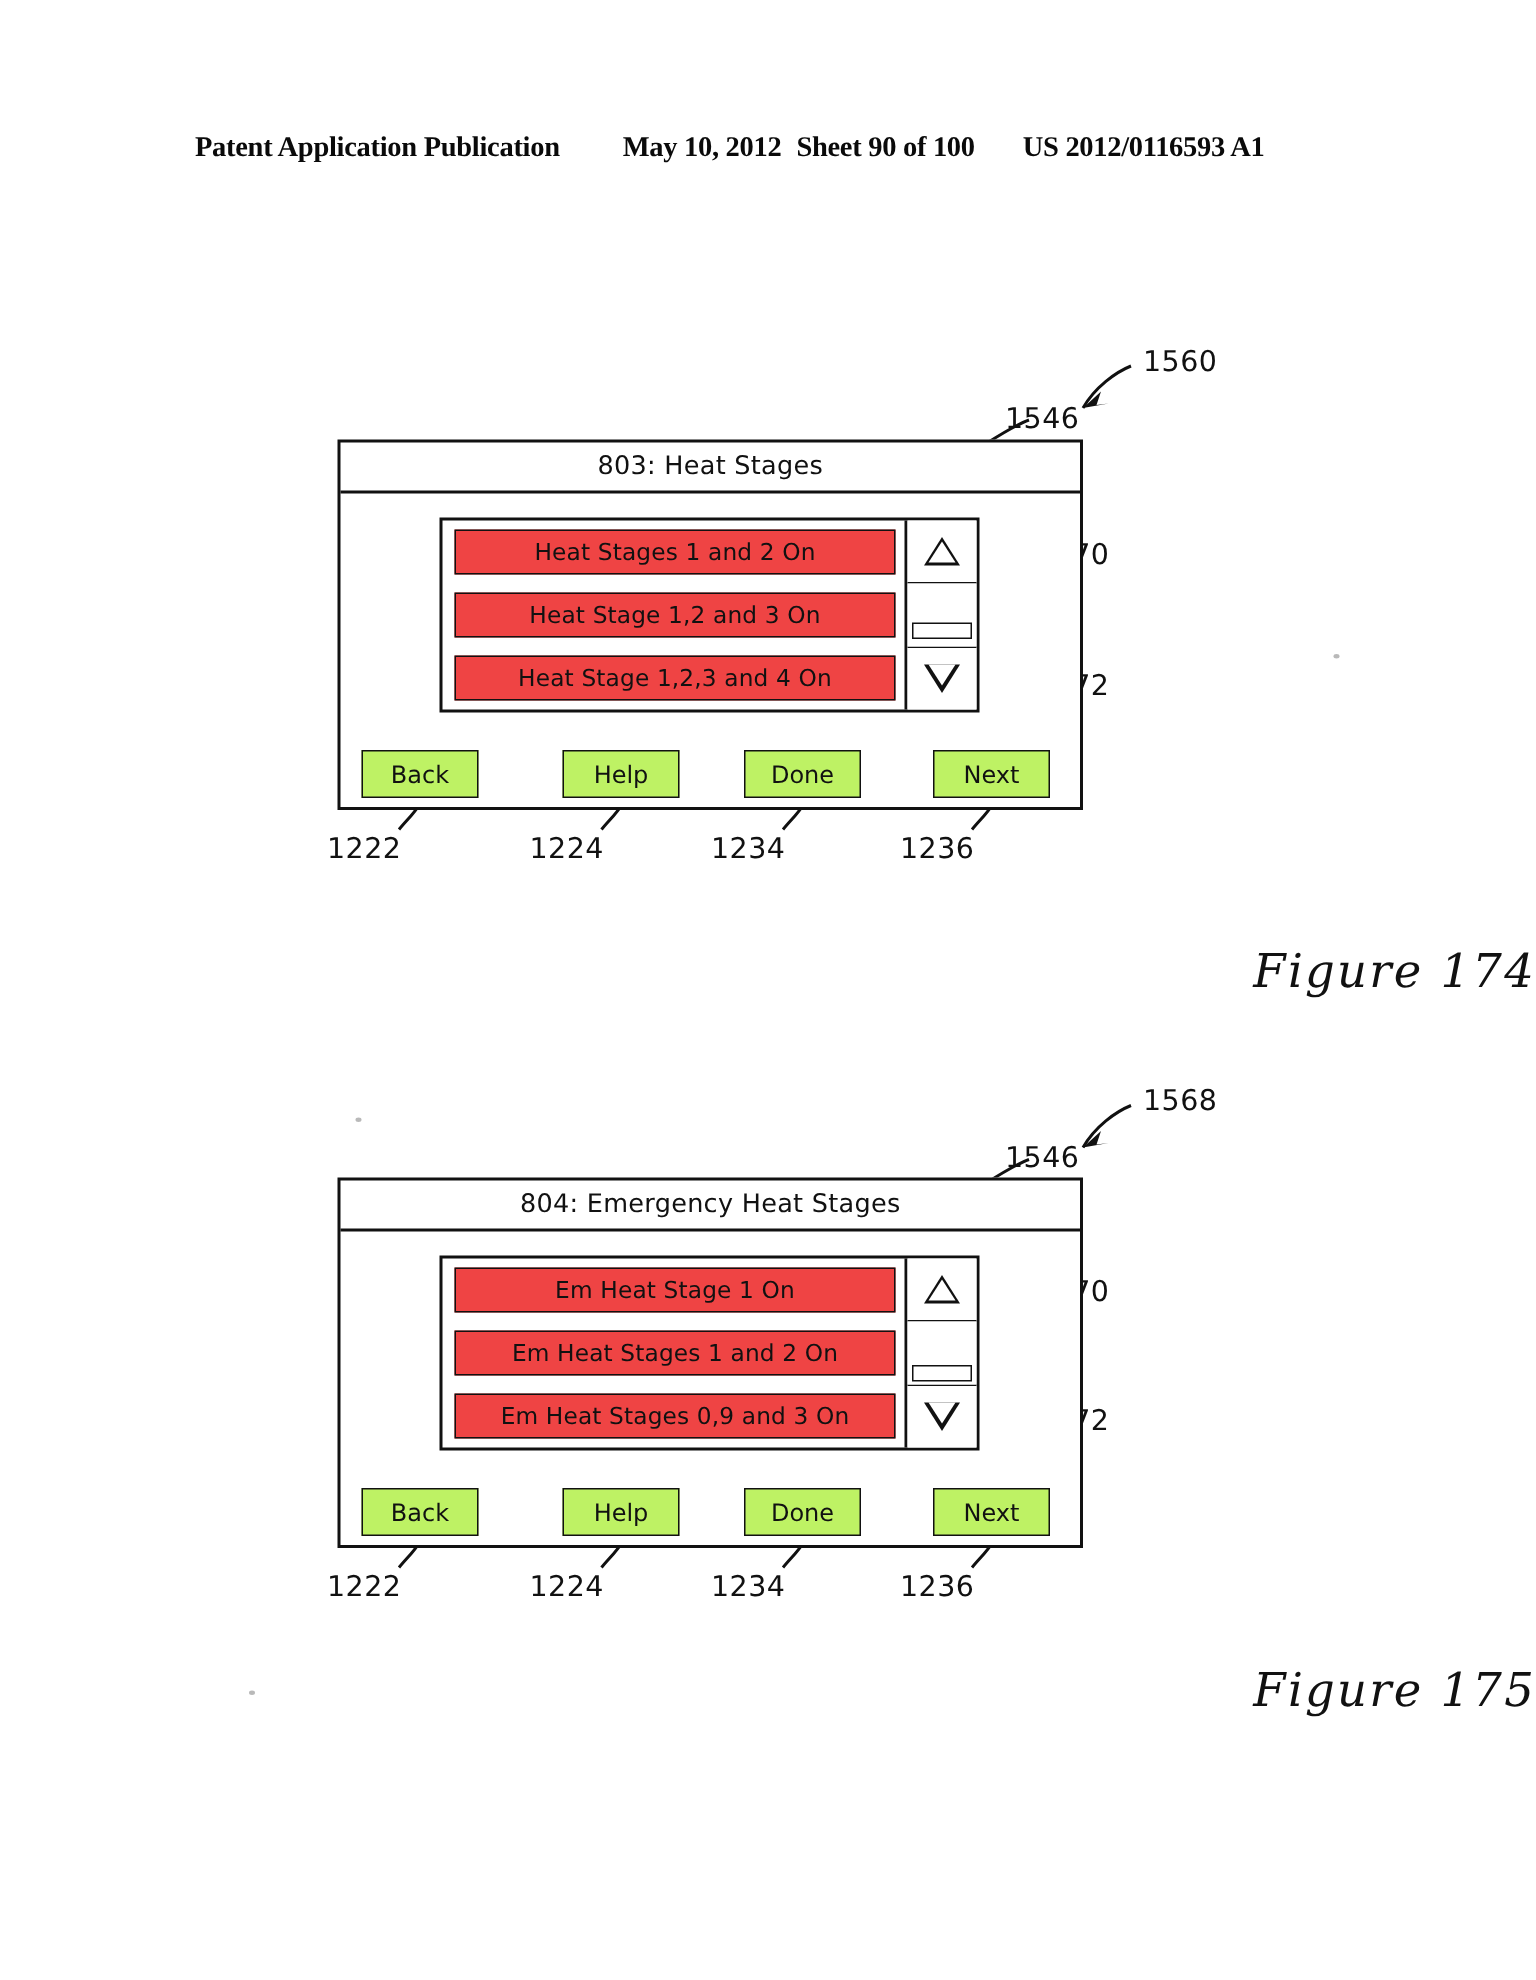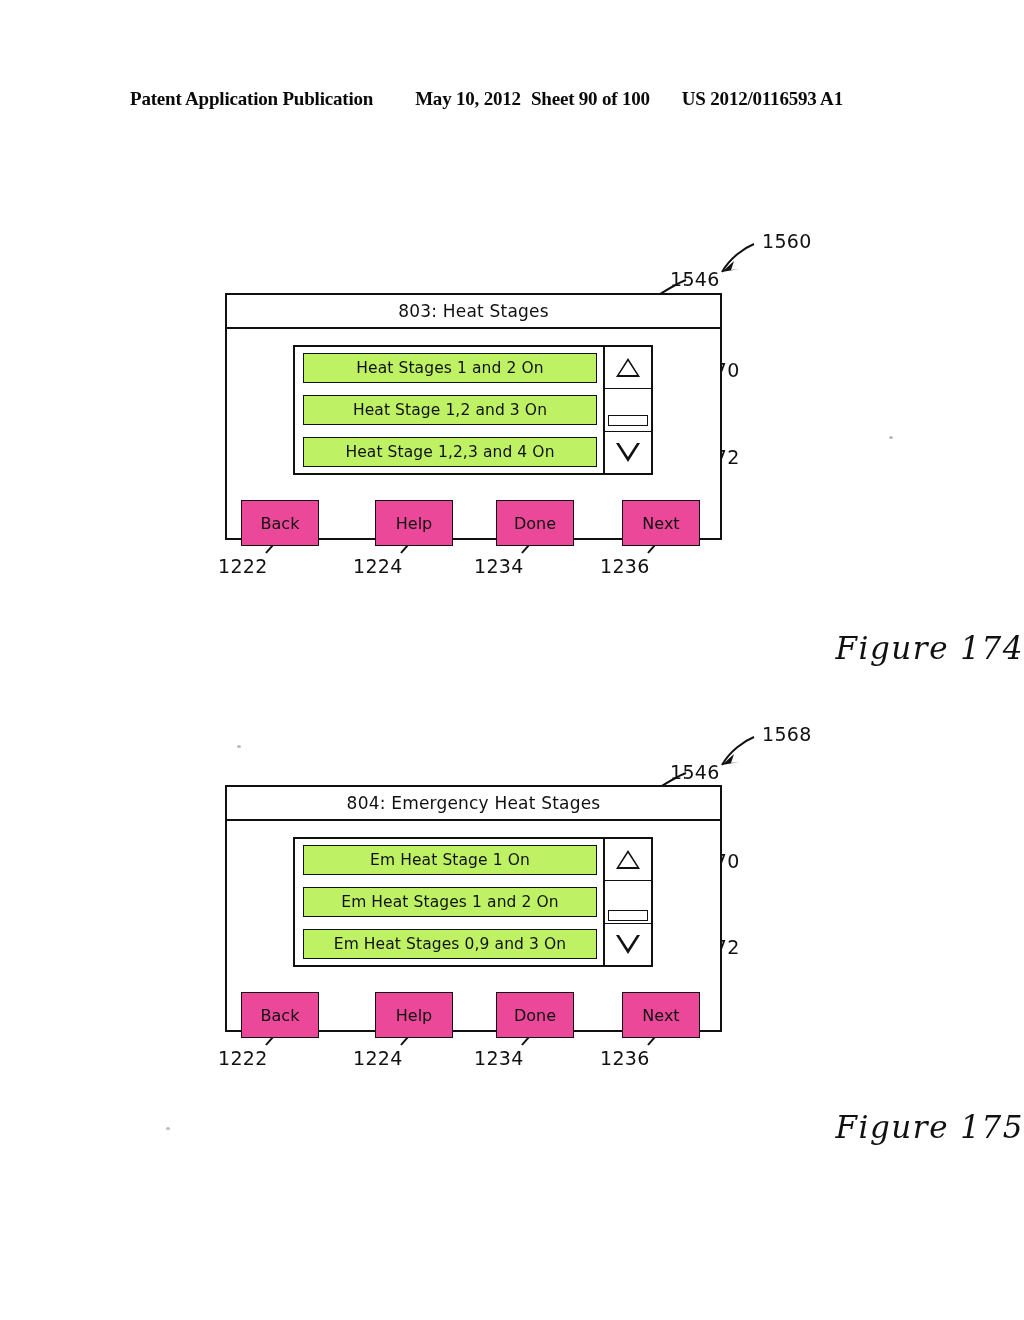--- a/index.html
+++ b/index.html
@@ -100,21 +100,21 @@
     flex-direction: column;
     justify-content: space-between;
   }
   .list-item {
     height: 30px;
     border: 1.5px solid #111;
     box-sizing: border-box;
     display: flex;
     align-items: center;
     justify-content: center;
-    background: #bef264;
+    background: #ef4444;
     font-family: "DejaVu Sans", sans-serif;
     font-size: 15.5px;
     letter-spacing: 0.1px;
     color: #111;
     white-space: nowrap;
   }
 
   
   .scrollbar {
     width: 48px;
@@ -186,24 +186,24 @@
   .button-row {
     position: absolute;
     left: 14px;
     right: 10px;
     bottom: 8px;
     height: 32px;
   }
   .dlg-button {
     position: absolute;
     top: 0;
-    height: 46px;
+    height: 32px;
     border: 1.5px solid #111;
     box-sizing: border-box;
-    background: #ec4899;
+    background: #bef264;
     display: flex;
     align-items: center;
     justify-content: center;
     font-family: "DejaVu Sans", sans-serif;
     font-size: 16px;
     color: #111;
   }
 
   
   .ref {

